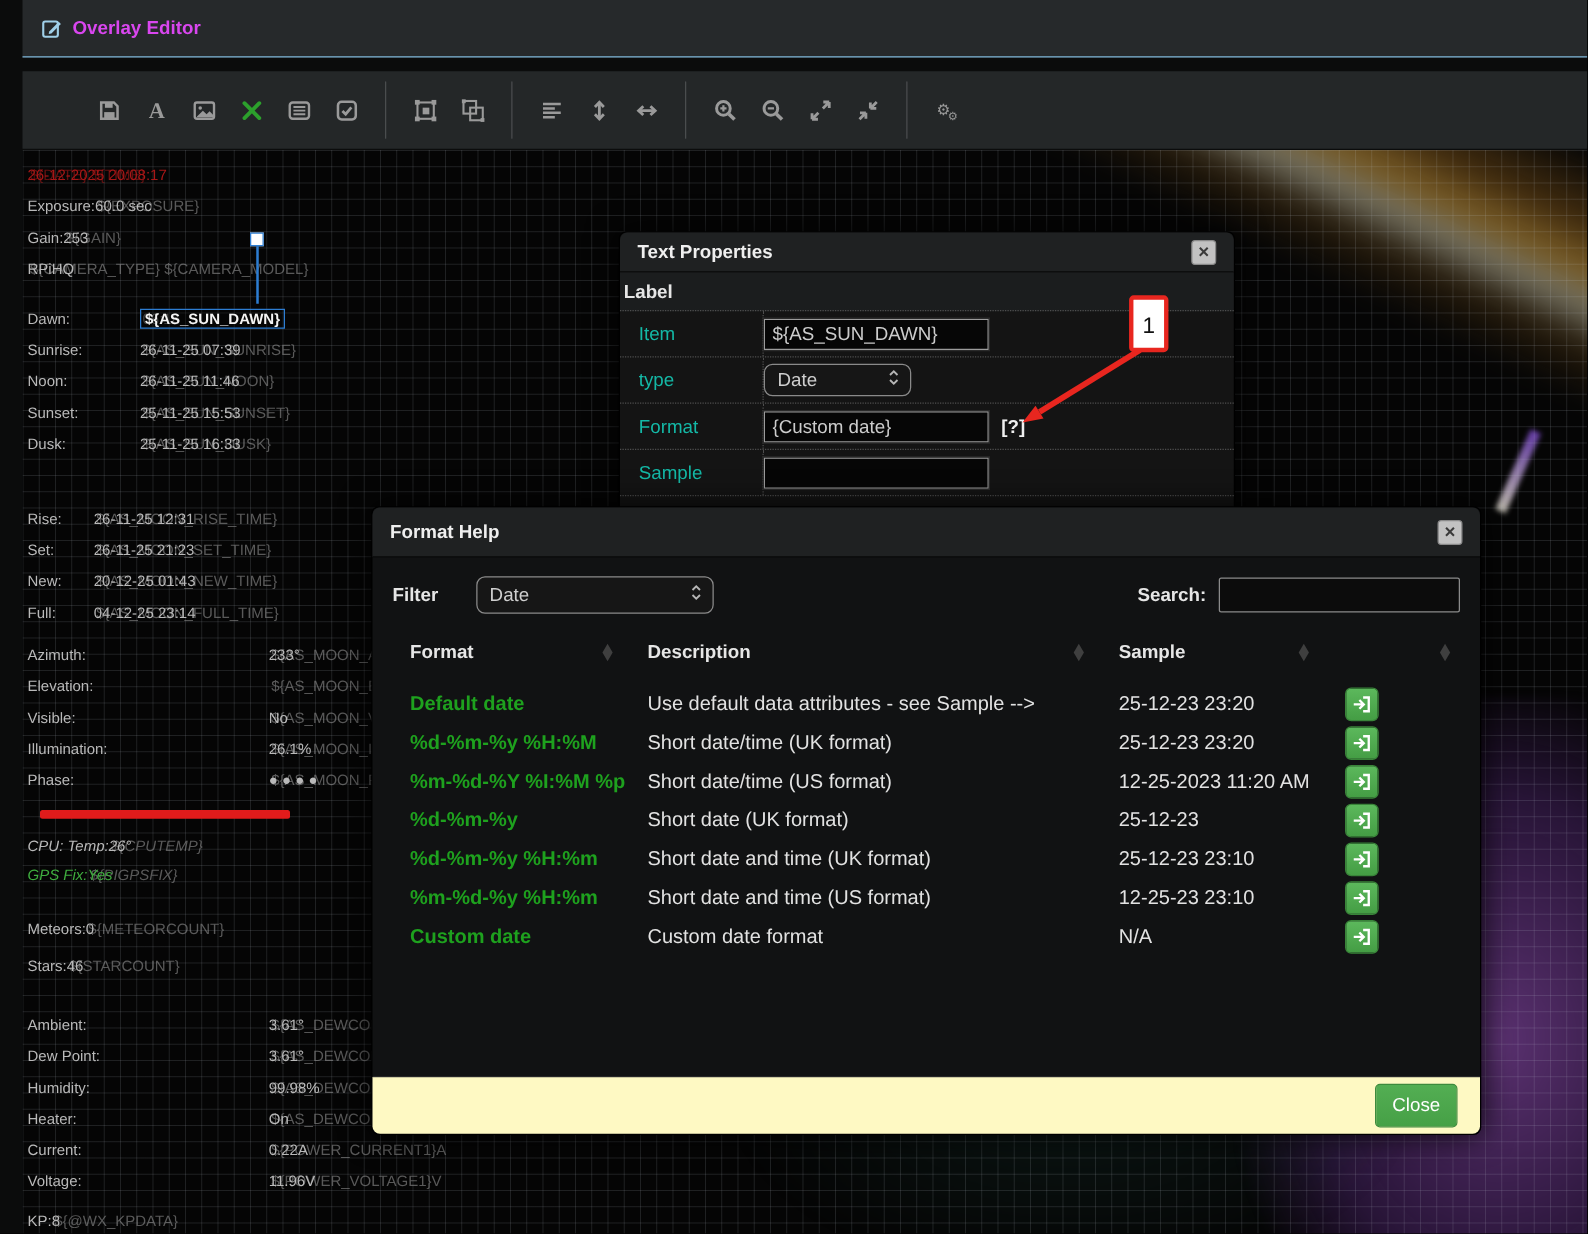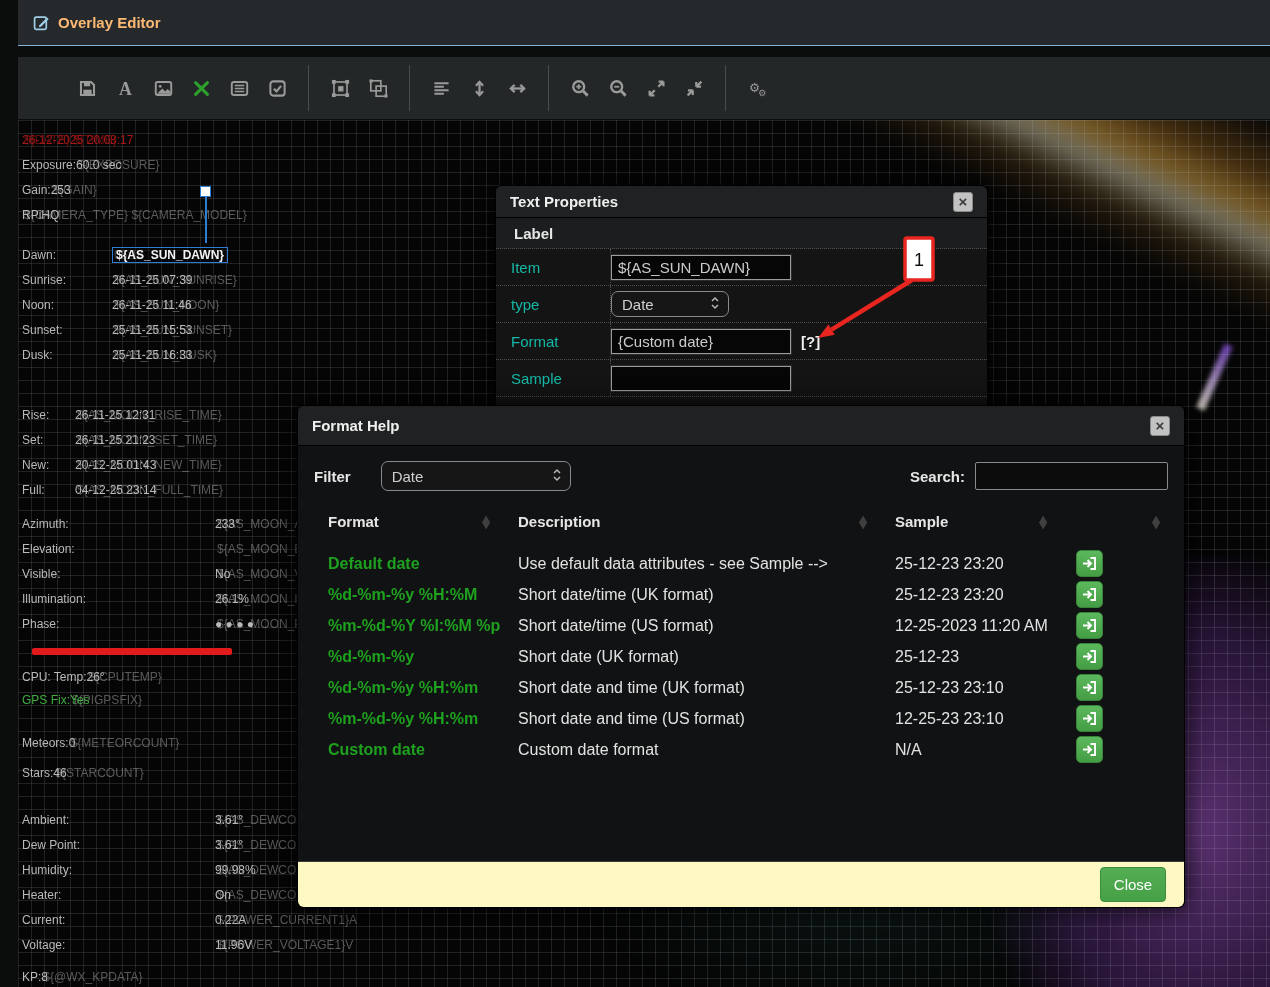--- a/index.html
+++ b/index.html
@@ -4,21 +4,21 @@
 <style>
   * { margin:0; padding:0; box-sizing:border-box; }
   html,body { background:#000; }
   body { font-family:"Liberation Sans", sans-serif; }
   #root { position:relative; width:1270px; height:987px; overflow:hidden; background:#0b0c0c; }
 
   
   .app-header { position:absolute; left:18px; top:0; right:0; height:46px;
     background:#26292b; border-bottom:1px solid #7fb6d9;
     display:flex; align-items:center; padding-left:15px; gap:8px; z-index:5; }
-  .app-header .title { color:#fdba74; font-weight:bold; font-size:15px; }
+  .app-header .title { color:#d946ef; font-weight:bold; font-size:15px; }
   .hicon { display:inline-flex; width:17px; height:17px; }
 
   
   .toolbar { position:absolute; left:18px; top:57px; right:0; height:62px;
     background:#242728; display:flex; align-items:center; padding-left:50px; z-index:5; }
   .tb-btn { background:none; border:none; width:26px; height:30px; margin:0 6px;
     display:inline-flex; align-items:center; justify-content:center; cursor:pointer; }
   .tb-ico { width:19px; height:19px; display:inline-flex; }
   .tb-ico svg { width:100%; height:100%; }
   .tb-sep { width:1px; height:46px; background:#4a4d4e; margin:0 12px; border-radius:2px; }
@@ -47,21 +47,21 @@
   .tgroup { position:absolute; white-space:nowrap; }
   .tline { line-height:25px; height:25px; display:flex; }
   .lbl { display:inline-block; }
   .stack { position:relative; display:inline-block; }
   .ghost { position:absolute; left:2px; top:0; white-space:nowrap; color:rgba(158,158,158,0.55); }
   .val { position:relative; white-space:nowrap; }
   .g-top    { top:8px;   left:4px; }
   .g-sun    { top:123px; left:4px; }  .g-sun .lbl { min-width:90px; }
   .g-moon-times { top:283px; left:4px; } .g-moon-times .lbl { min-width:53px; }
   .g-moon-info  { top:392px; left:4px; } .g-moon-info .lbl { min-width:193px; }
-  .g-system { top:546px; left:4px; }  .g-system .tline { line-height:23px; height:23px; }
+  .g-system { top:546px; left:4px; }  .g-system .tline { line-height:23px; height:23px;font-style:italic; }
   .g-counts { top:608px; left:4px; }  .g-counts .tline { line-height:30px; height:30px; }
   .g-weather{ top:688px; left:4px; }  .g-weather .lbl { min-width:193px; }
   .g-kp     { top:845px; left:4px; }
   .c-red, .c-red .lbl, .c-red .val { color:#a81717; }
   .c-red .ghost { color:rgba(150,25,25,0.65); }
   .c-green, .c-green .lbl, .c-green .val { color:#3fae3f; }
   .val.sel { border:1px solid #2d7dd2; background:rgba(8,8,8,0.3); color:#f4f4f4;
     font-weight:bold; padding:0 3px; }
   .sel-handle { position:absolute; left:182px; top:66px; width:11px; height:11px;
     background:#fff; border:1px solid #2d7dd2; z-index:5; }
@@ -73,21 +73,21 @@
     box-shadow:0 0 25px rgba(0,0,0,0.85); color:#e6e6e6; }
   .dlg-head { height:32px; background:#1f2122; border-bottom:1px solid #000;
     border-radius:6px 6px 0 0; display:flex; align-items:center; padding:0 14px; }
   .dlg-title { font-weight:bold; font-size:15px; color:#efefef; }
   .dlg-close { margin-left:auto; width:20px; height:20px; background:#c2c2c2; border:1px solid #8a8a8a;
     border-radius:3px; color:#3a3a3a; font-weight:bold; font-size:15px; line-height:17px;
     text-align:center; cursor:pointer; padding:0; }
 
   
   #tp-dialog { left:495px; top:185px; width:493px; height:520px; z-index:10; }
-  .tp-section { height:31px; display:flex; align-items:center; padding:0 18px;
+  .tp-section { height:31px; display:flex; align-items:center; padding:0 3px;
     font-weight:bold; font-size:15px; background:#1b1d1e; border-bottom:1px dotted #4e4e4e; }
   .tp-row { display:flex; height:37px; align-items:center; border-bottom:1px dotted #4e4e4e; }
   .tp-lbl { width:115px; padding-left:15px; font-size:15px; color:#14b8a6;
     align-self:stretch; display:flex; align-items:center; border-right:1px dotted #4e4e4e; }
   .tp-input { width:180px; height:25px; background:#060606; color:#ccc; font-size:15px;
     font-family:"Liberation Sans", sans-serif; border:1px solid #9b9b9b; outline:1px solid #2a2a2a; padding:0 6px; }
   .tp-suffix { margin-left:10px; font-weight:bold; color:#efefef; font-size:15px; cursor:pointer; }
   .selectbox { height:26px; background:#161616; border:1px solid #8a8a8a; border-radius:7px;
     color:#cfcfcf; font-size:15px; display:flex; align-items:center; padding:0 8px 0 10px; cursor:pointer; }
   .selectbox .sel-txt { flex:1; }

